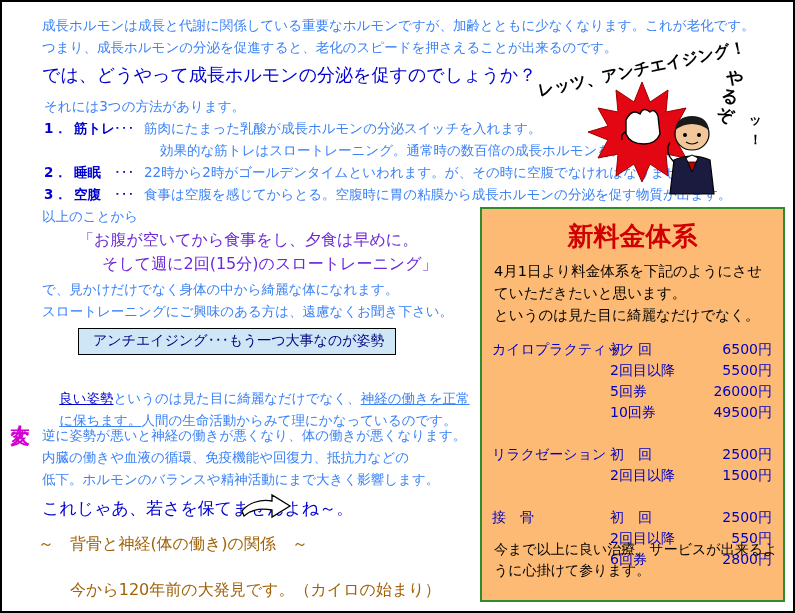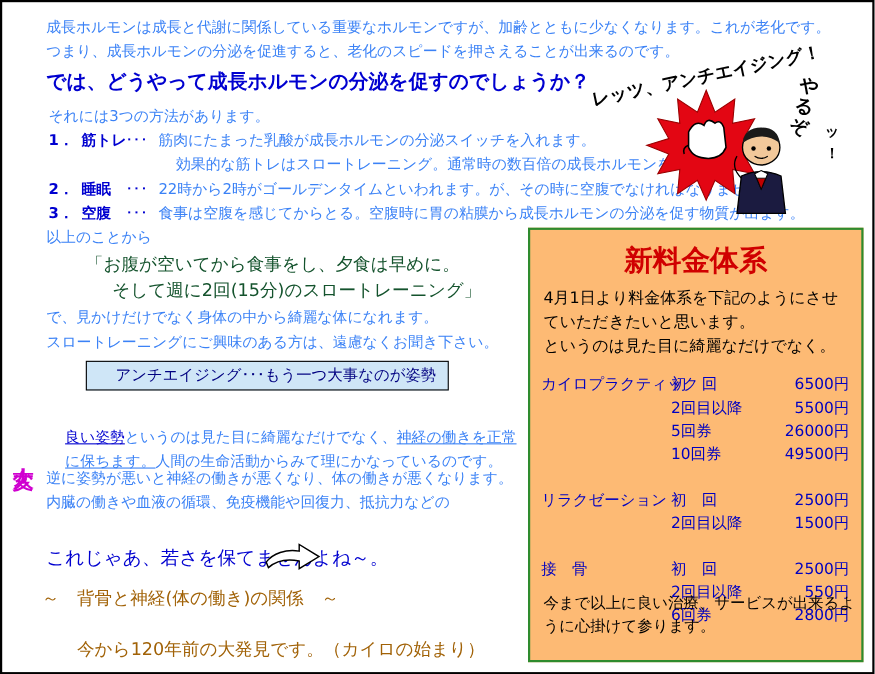--- a/index.html
+++ b/index.html
@@ -15,38 +15,38 @@
     box-sizing:border-box;
     border:2px solid #000;
     background:#fff;
   }
   .t{position:absolute;white-space:pre;line-height:1.45;}
   .blk{color:#3b82f6;}
   .blue{color:#0000d0;}
   .magenta{color:#a16207;}
 
   .p-intro{font-size:13.5px;}
-  .q-head{font-size:18px;font-weight:bold;}
+  .q-head{font-size:18px;font-weight:normal;}
   .body13{font-size:13.5px;}
   .num{font-weight:bold;}
 
   
   .ul{ text-decoration:underline; }
 
   
-  .quote{font-size:16px;color:#14532d;}
+  .quote{font-size:16px;color:#6d28d9;}
 
   
   .boxline{
     position:absolute;
     border:1px solid #000;
     background:#cfe6f7;
     color:#000080;
     font-size:14px;
-    padding:3px 10px 4px 26px;
+    padding:3px 10px 4px 14px;
     white-space:pre;
   }
 
   
   .panel{
     position:absolute;
     left:478px;top:205px;width:305px;height:395px;
     border:2px solid #2e8b2e;
     background:#fdba74;
     box-sizing:border-box;
@@ -140,20 +140,21 @@
 
   <div class="t body13" style="left:40px;top:367px;">
     <span class="blue ul">良い姿勢</span><span class="blk">というのは見た目に綺麗なだけでなく、</span><span class="blk ul">神経の働きを正常</span>
   </div>
   <div class="t body13" style="left:40px;top:389px;">
     <span class="blk ul">に保ちます。</span><span class="blk">人間の生命活動からみて理にかなっているのです。</span>
   </div>
 
   <div class="t body13 blk" style="left:40px;top:424px;">逆に姿勢が悪いと神経の働きが悪くなり、体の働きが悪くなります。</div>
   <div class="t body13 blk" style="left:40px;top:446px;">内臓の働きや血液の循環、免疫機能や回復力、抵抗力などの</div>
+  <div class="t body13 blk" style="left:40px;top:468px;">低下。ホルモンのバランスや精神活動にまで大きく影響します。</div>
 
   <div class="t blue" style="left:40px;top:494px;font-size:17px;">これじゃあ、若さを保てませんよね～。</div>
 
   <div class="t magenta" style="left:36px;top:530px;font-size:16px;">～　背骨と神経(体の働き)の関係　～</div>
   <div class="t magenta" style="left:36px;top:576px;font-size:16px;">　　今から120年前の大発見です。（カイロの始まり）</div>
 
   <div class="taihen">大変！</div>
 
   <div class="hand-point">
     <svg width="58" height="40" viewBox="0 0 58 40">

